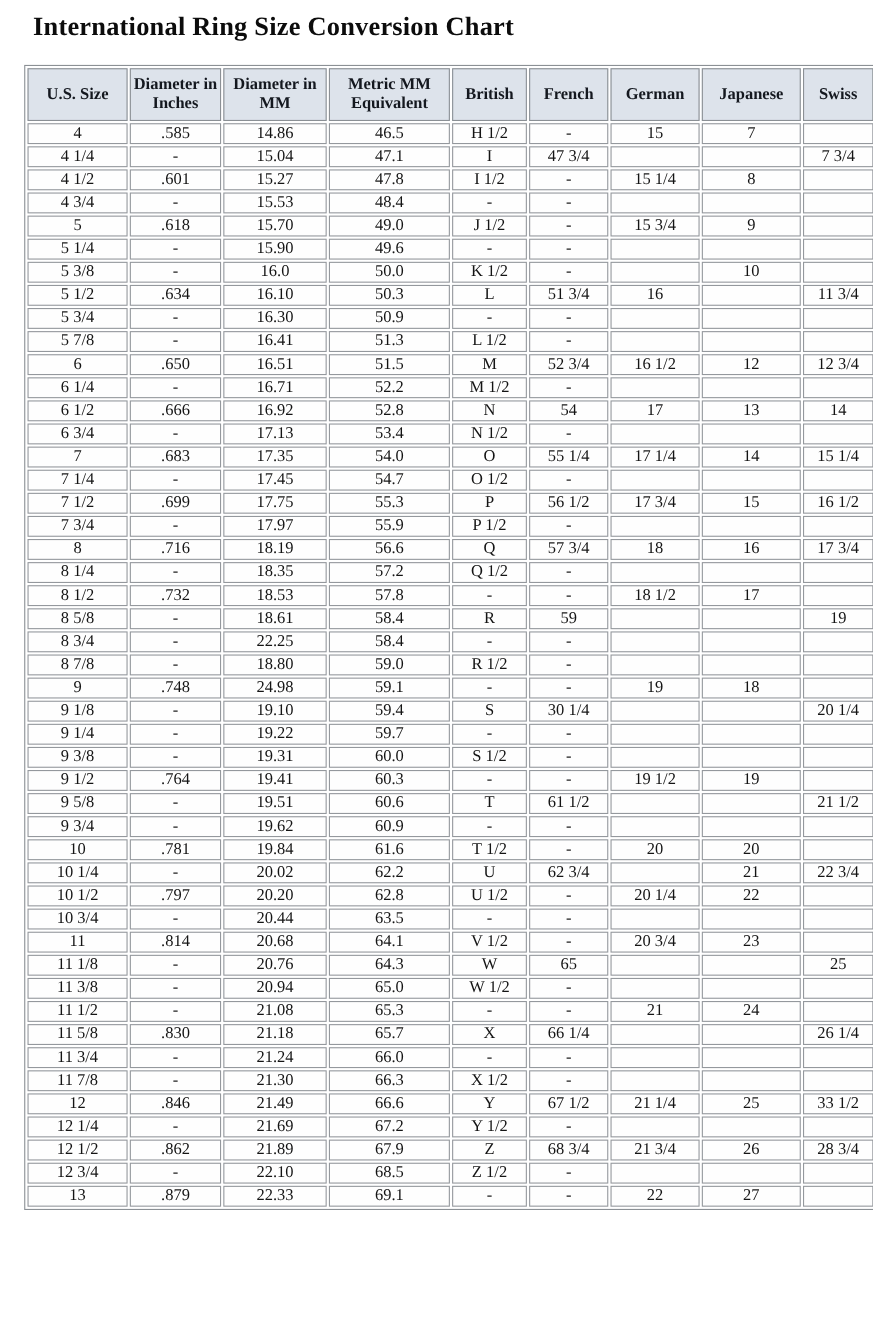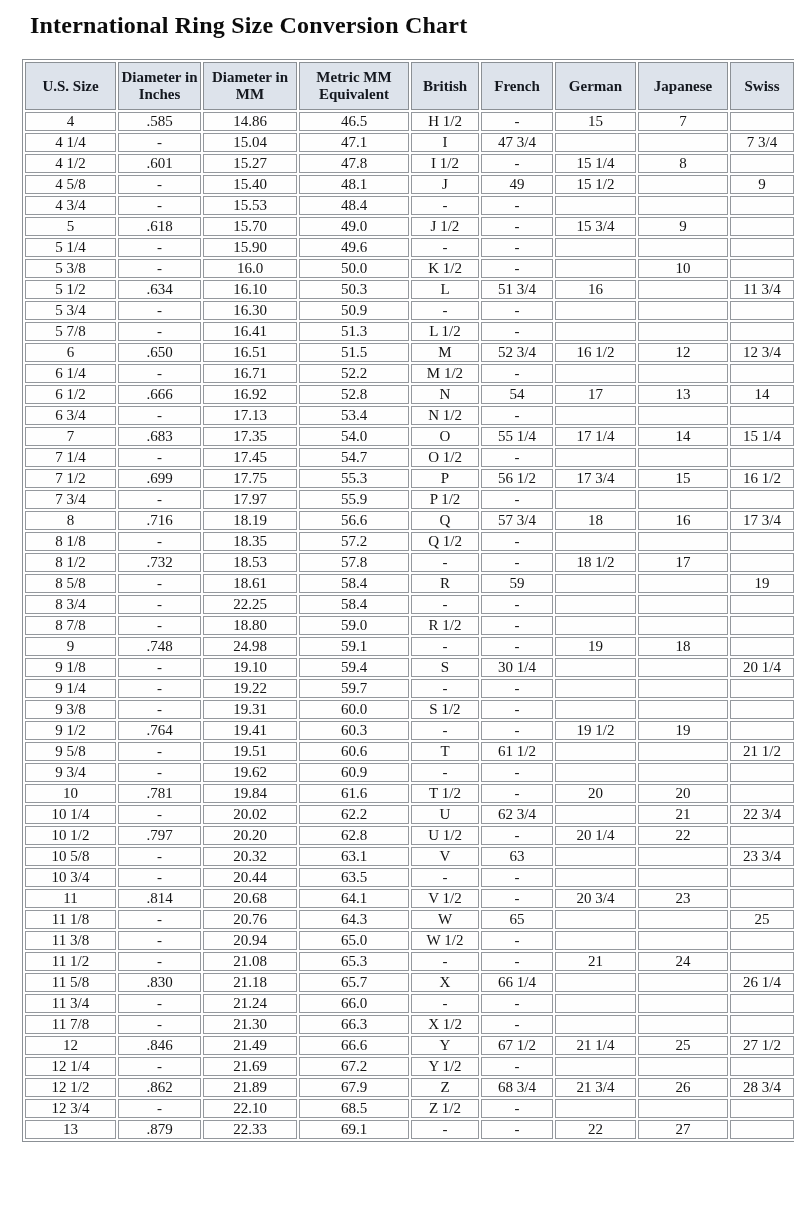--- a/index.html
+++ b/index.html
@@ -128,31 +128,20 @@
           <td>.601</td>
           <td>15.27</td>
           <td>47.8</td>
           <td>I 1/2</td>
           <td>-</td>
           <td>15 1/4</td>
           <td>8</td>
           <td></td>
         </tr>
         <tr>
-          <td>4 5/8</td>
-          <td>-</td>
-          <td>15.40</td>
-          <td>48.1</td>
-          <td>J</td>
-          <td>49</td>
-          <td>15 1/2</td>
-          <td></td>
-          <td>9</td>
-        </tr>
-        <tr>
           <td>4 3/4</td>
           <td>-</td>
           <td>15.53</td>
           <td>48.4</td>
           <td>-</td>
           <td>-</td>
           <td></td>
           <td></td>
           <td></td>
         </tr>
@@ -315,21 +304,21 @@
           <td>.716</td>
           <td>18.19</td>
           <td>56.6</td>
           <td>Q</td>
           <td>57 3/4</td>
           <td>18</td>
           <td>16</td>
           <td>17 3/4</td>
         </tr>
         <tr>
-          <td>8 1/8</td>
+          <td>8 1/4</td>
           <td>-</td>
           <td>18.35</td>
           <td>57.2</td>
           <td>Q 1/2</td>
           <td>-</td>
           <td></td>
           <td></td>
           <td></td>
         </tr>
         <tr>
@@ -478,31 +467,20 @@
         <tr>
           <td>10 1/2</td>
           <td>.797</td>
           <td>20.20</td>
           <td>62.8</td>
           <td>U 1/2</td>
           <td>-</td>
           <td>20 1/4</td>
           <td>22</td>
           <td></td>
-        </tr>
-        <tr>
-          <td>10 5/8</td>
-          <td>-</td>
-          <td>20.32</td>
-          <td>63.1</td>
-          <td>V</td>
-          <td>63</td>
-          <td></td>
-          <td></td>
-          <td>23 3/4</td>
         </tr>
         <tr>
           <td>10 3/4</td>
           <td>-</td>
           <td>20.44</td>
           <td>63.5</td>
           <td>-</td>
           <td>-</td>
           <td></td>
           <td></td>
@@ -587,21 +565,21 @@
         </tr>
         <tr>
           <td>12</td>
           <td>.846</td>
           <td>21.49</td>
           <td>66.6</td>
           <td>Y</td>
           <td>67 1/2</td>
           <td>21 1/4</td>
           <td>25</td>
-          <td>27 1/2</td>
+          <td>33 1/2</td>
         </tr>
         <tr>
           <td>12 1/4</td>
           <td>-</td>
           <td>21.69</td>
           <td>67.2</td>
           <td>Y 1/2</td>
           <td>-</td>
           <td></td>
           <td></td>

